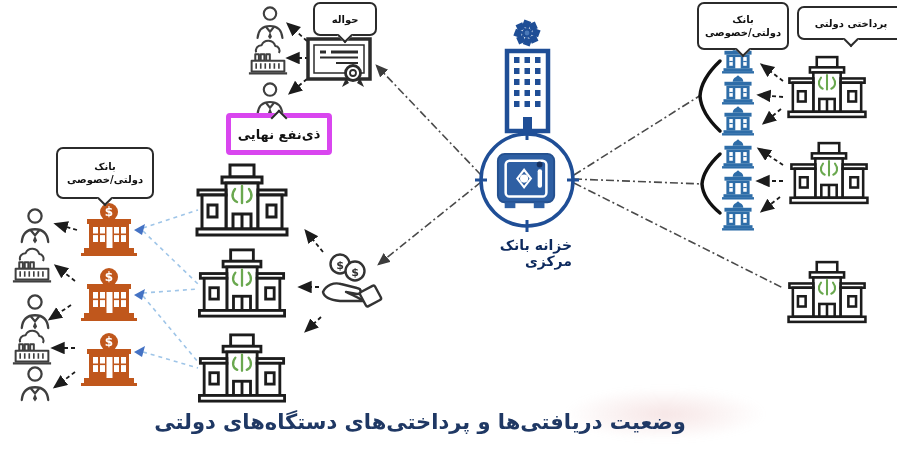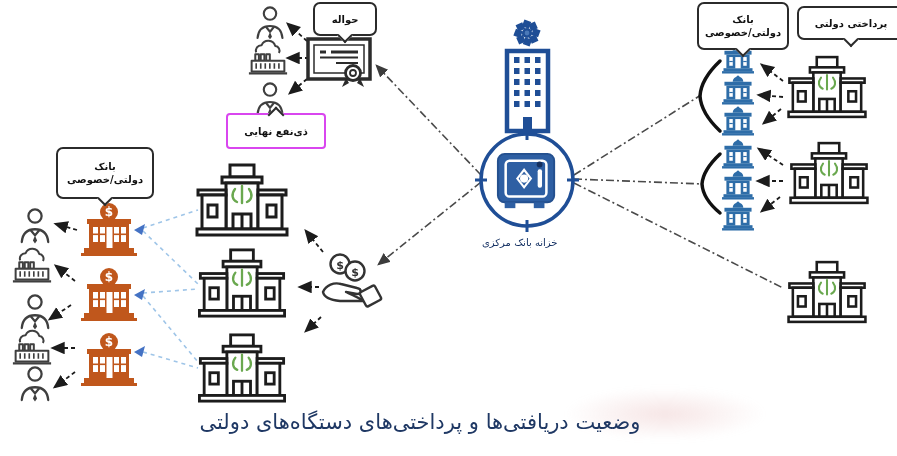--- a/index.html
+++ b/index.html
@@ -15,35 +15,35 @@
     display:flex;flex-direction:column;align-items:center;justify-content:center;
     font-size:10px;font-weight:bold;color:#111;line-height:1.3;text-align:center;padding:2px 4px;
     direction:rtl;
   }
   .bubble::after{
     content:'';position:absolute;left:50%;bottom:-6.5px;width:9px;height:9px;background:#fff;
     border-right:2px solid #2b2b2b;border-bottom:2px solid #2b2b2b;
     transform:translateX(-50%) rotate(45deg);
   }
   .banner{
-    position:absolute;z-index:3;background:#fff;border:2px solid #d946ef;border-radius:4px;
+    position:absolute;z-index:3;background:#fff;border:5px solid #d946ef;border-radius:4px;
     display:flex;align-items:center;justify-content:center;
-    font-size:10px;font-weight:bold;color:#111;direction:rtl;
+    font-size:13px;font-weight:bold;color:#111;direction:rtl;
   }
   .banner::before{
     content:'';position:absolute;top:-6.5px;left:50%;width:10px;height:10px;background:#fff;
     border-left:2px solid #2b2b2b;border-top:2px solid #2b2b2b;
     transform:translateX(-50%) rotate(45deg);
   }
   .caption{
-    position:absolute;z-index:3;font-weight:normal;color:#0d2a5e;font-size:10px;text-align:left;direction:rtl;
+    position:absolute;z-index:3;font-weight:bold;color:#0d2a5e;font-size:14px;text-align:right;direction:rtl;
   }
   #title{
     position:absolute;z-index:3;left:60px;top:410px;width:720px;text-align:center;
-    font-size:21px;font-weight:normal;color:#1f3864;direction:rtl;
+    font-size:21px;font-weight:bold;color:#1f3864;direction:rtl;
   }
   #smudge{
     position:absolute;z-index:2;left:565px;top:388px;width:200px;height:52px;border-radius:50%;
     background:radial-gradient(closest-side,rgba(225,170,170,.30),rgba(225,170,170,0));
     filter:blur(3px);
   }
 </style>
 </head>
 <body>
 

